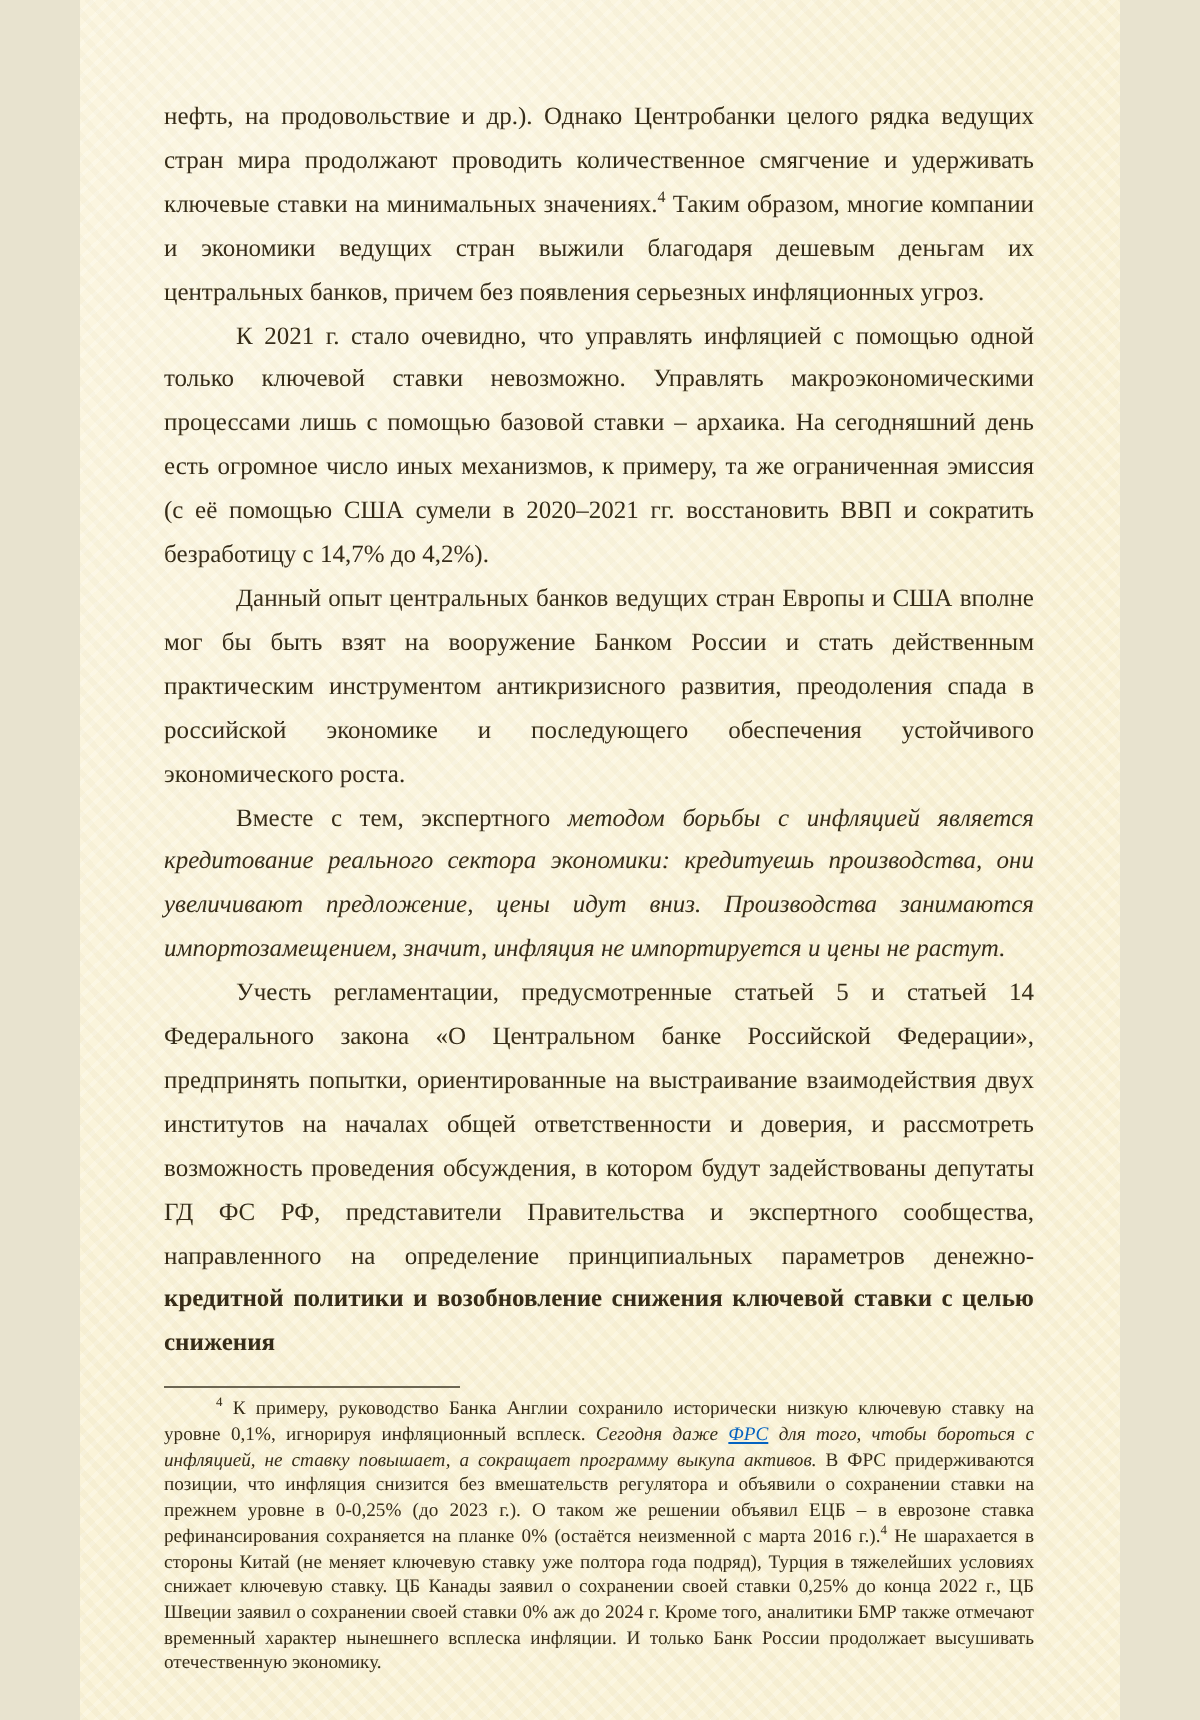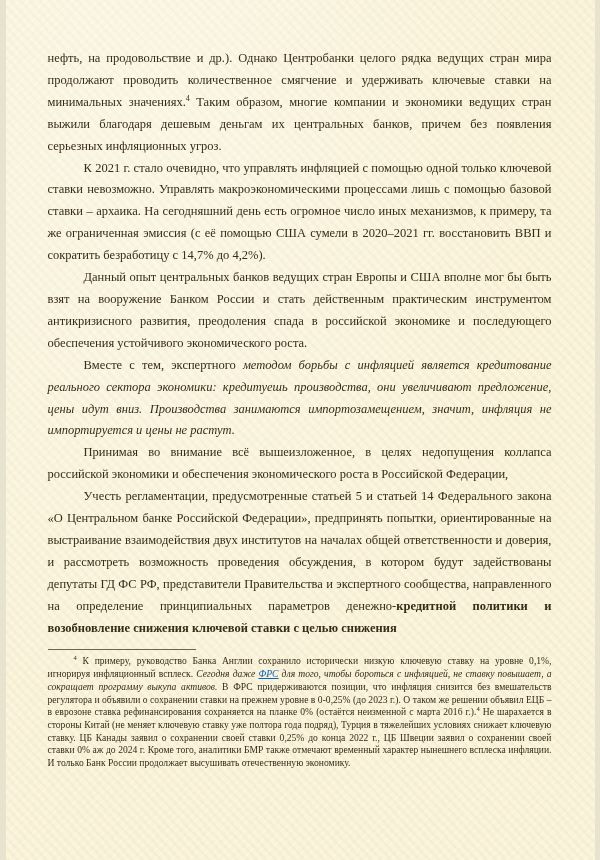--- a/index.html
+++ b/index.html
@@ -4,21 +4,21 @@
 <style>
   :root{
     --bg:#faf3d8;
     --text:#362c18;
     --link:#0563C1;
   }
   html,body{margin:0;padding:0;}
   body{background:#e8e3cf;}
   .page{
     position:relative;
-    width:589px;height:860px;
+    width:520px;height:860px;
     margin:0 auto;
     box-sizing:border-box;
     padding:48px 43px 0 42px;
     background-color:var(--bg);
     background-image:
       radial-gradient(ellipse at 25% 12%, rgba(255,255,255,0.30), transparent 60%),
       repeating-linear-gradient(47deg, rgba(120,100,40,0.035) 0 3px, transparent 3px 7px),
       repeating-linear-gradient(-43deg, rgba(255,255,255,0.22) 0 2px, transparent 2px 6px);
     font-family:"Liberation Serif", serif;
     color:var(--text);
@@ -75,21 +75,20 @@
   <div>
 
     <p class="para no-indent"><span>нефть, на продовольствие и др.). Однако Центробанки целого рядка ведущих стран мира продолжают проводить количественное смягчение и удерживать ключевые ставки на минимальных значениях.</span><sup>4</sup><span> Таким образом, многие компании и экономики ведущих стран выжили благодаря дешевым деньгам их центральных банков, причем без появления серьезных инфляционных угроз.</span></p>
 
     <p class="para"><span>К 2021 г. стало очевидно, что управлять инфляцией с помощью одной только ключевой ставки невозможно. Управлять макроэкономическими процессами лишь с помощью базовой ставки – архаика. На сегодняшний день есть огромное число иных механизмов, к примеру, та же ограниченная эмиссия (с её помощью США сумели в 2020–2021 гг. восстановить ВВП и сократить безработицу с 14,7% до 4,2%).</span></p>
 
     <p class="para"><span>Данный опыт центральных банков ведущих стран Европы и США вполне мог бы быть взят на вооружение Банком России и стать действенным практическим инструментом антикризисного развития, преодоления спада в российской экономике и последующего обеспечения устойчивого экономического роста.</span></p>
 
     <p class="para"><span>Вместе с тем, экспертного </span><em>методом борьбы с инфляцией является кредитование реального сектора экономики: кредитуешь производства, они увеличивают предложение, цены идут вниз. Производства занимаются импортозамещением, значит, инфляция не импортируется и цены не растут.</em></p>
 
-    <p class="para"><span>Принимая во внимание всё вышеизложенное, в целях недопущения коллапса российской экономики и обеспечения экономического роста в Российской Федерации,</span></p>
 
 
     <p class="para"><span>Учесть регламентации, предусмотренные статьей 5 и статьей 14 Федерального закона «О Центральном банке Российской Федерации», предпринять попытки, ориентированные на выстраивание взаимодействия двух институтов на началах общей ответственности и доверия, и рассмотреть возможность проведения обсуждения, в котором будут задействованы депутаты ГД ФС РФ, представители Правительства и экспертного сообщества, направленного на определение принципиальных параметров денежно-</span><strong>кредитной политики и возобновление снижения ключевой ставки с целью снижения</strong></p>
 
   </div>
 
   <div class="footnote-area">
     <div class="footnote-rule"></div>
     <p class="footnote"><sup>4</sup><span> К примеру, руководство Банка Англии сохранило исторически низкую ключевую ставку на уровне 0,1%, игнорируя инфляционный всплеск. </span><em>Сегодня даже </em><a class="link">ФРС</a><em> для того, чтобы бороться с инфляцией, не ставку повышает, а сокращает программу выкупа активов.</em><span> В ФРС придерживаются позиции, что инфляция снизится без вмешательств регулятора и объявили о сохранении ставки на прежнем уровне в 0-0,25% (до 2023 г.). О таком же решении объявил ЕЦБ – в еврозоне ставка рефинансирования сохраняется на планке 0% (остаётся неизменной с марта 2016 г.).</span><sup>4</sup><span> Не шарахается в стороны Китай (не меняет ключевую ставку уже полтора года подряд), Турция в тяжелейших условиях снижает ключевую ставку. ЦБ Канады заявил о сохранении своей ставки 0,25% до конца 2022 г., ЦБ Швеции заявил о сохранении своей ставки 0% аж до 2024 г. Кроме того, аналитики БМР также отмечают временный характер нынешнего всплеска инфляции. И только Банк России продолжает высушивать отечественную экономику.</span></p>
   </div>

